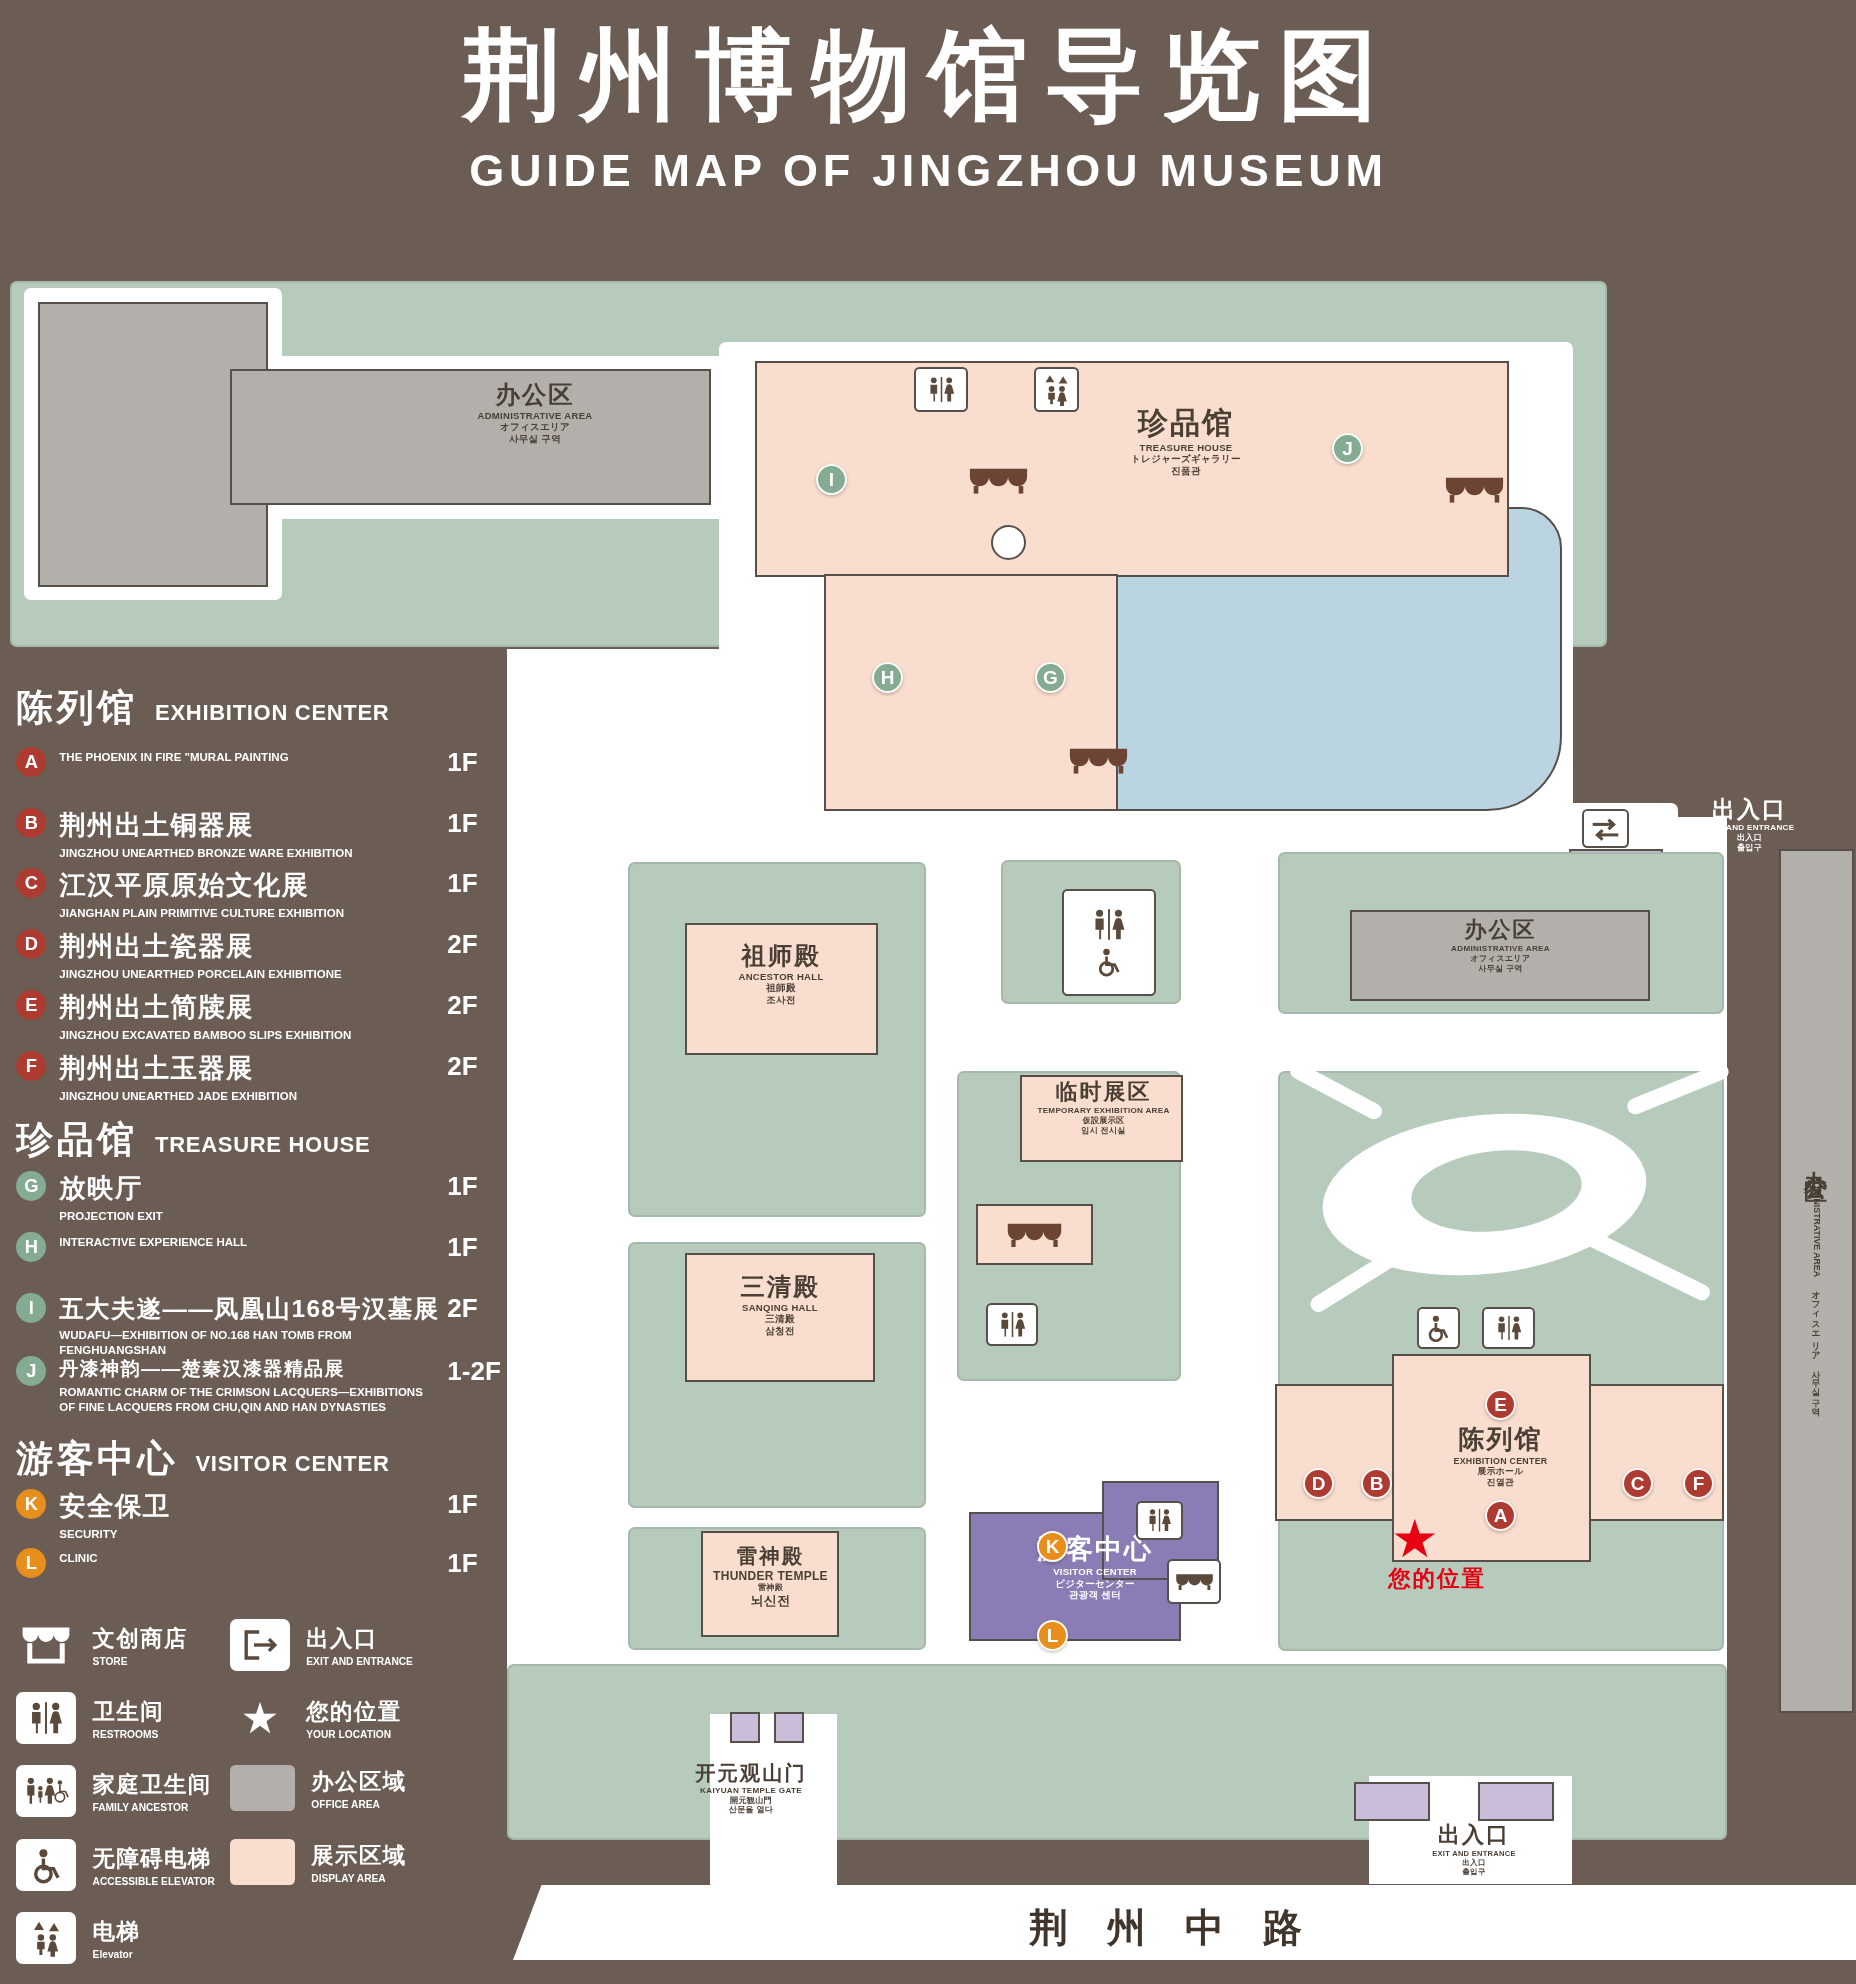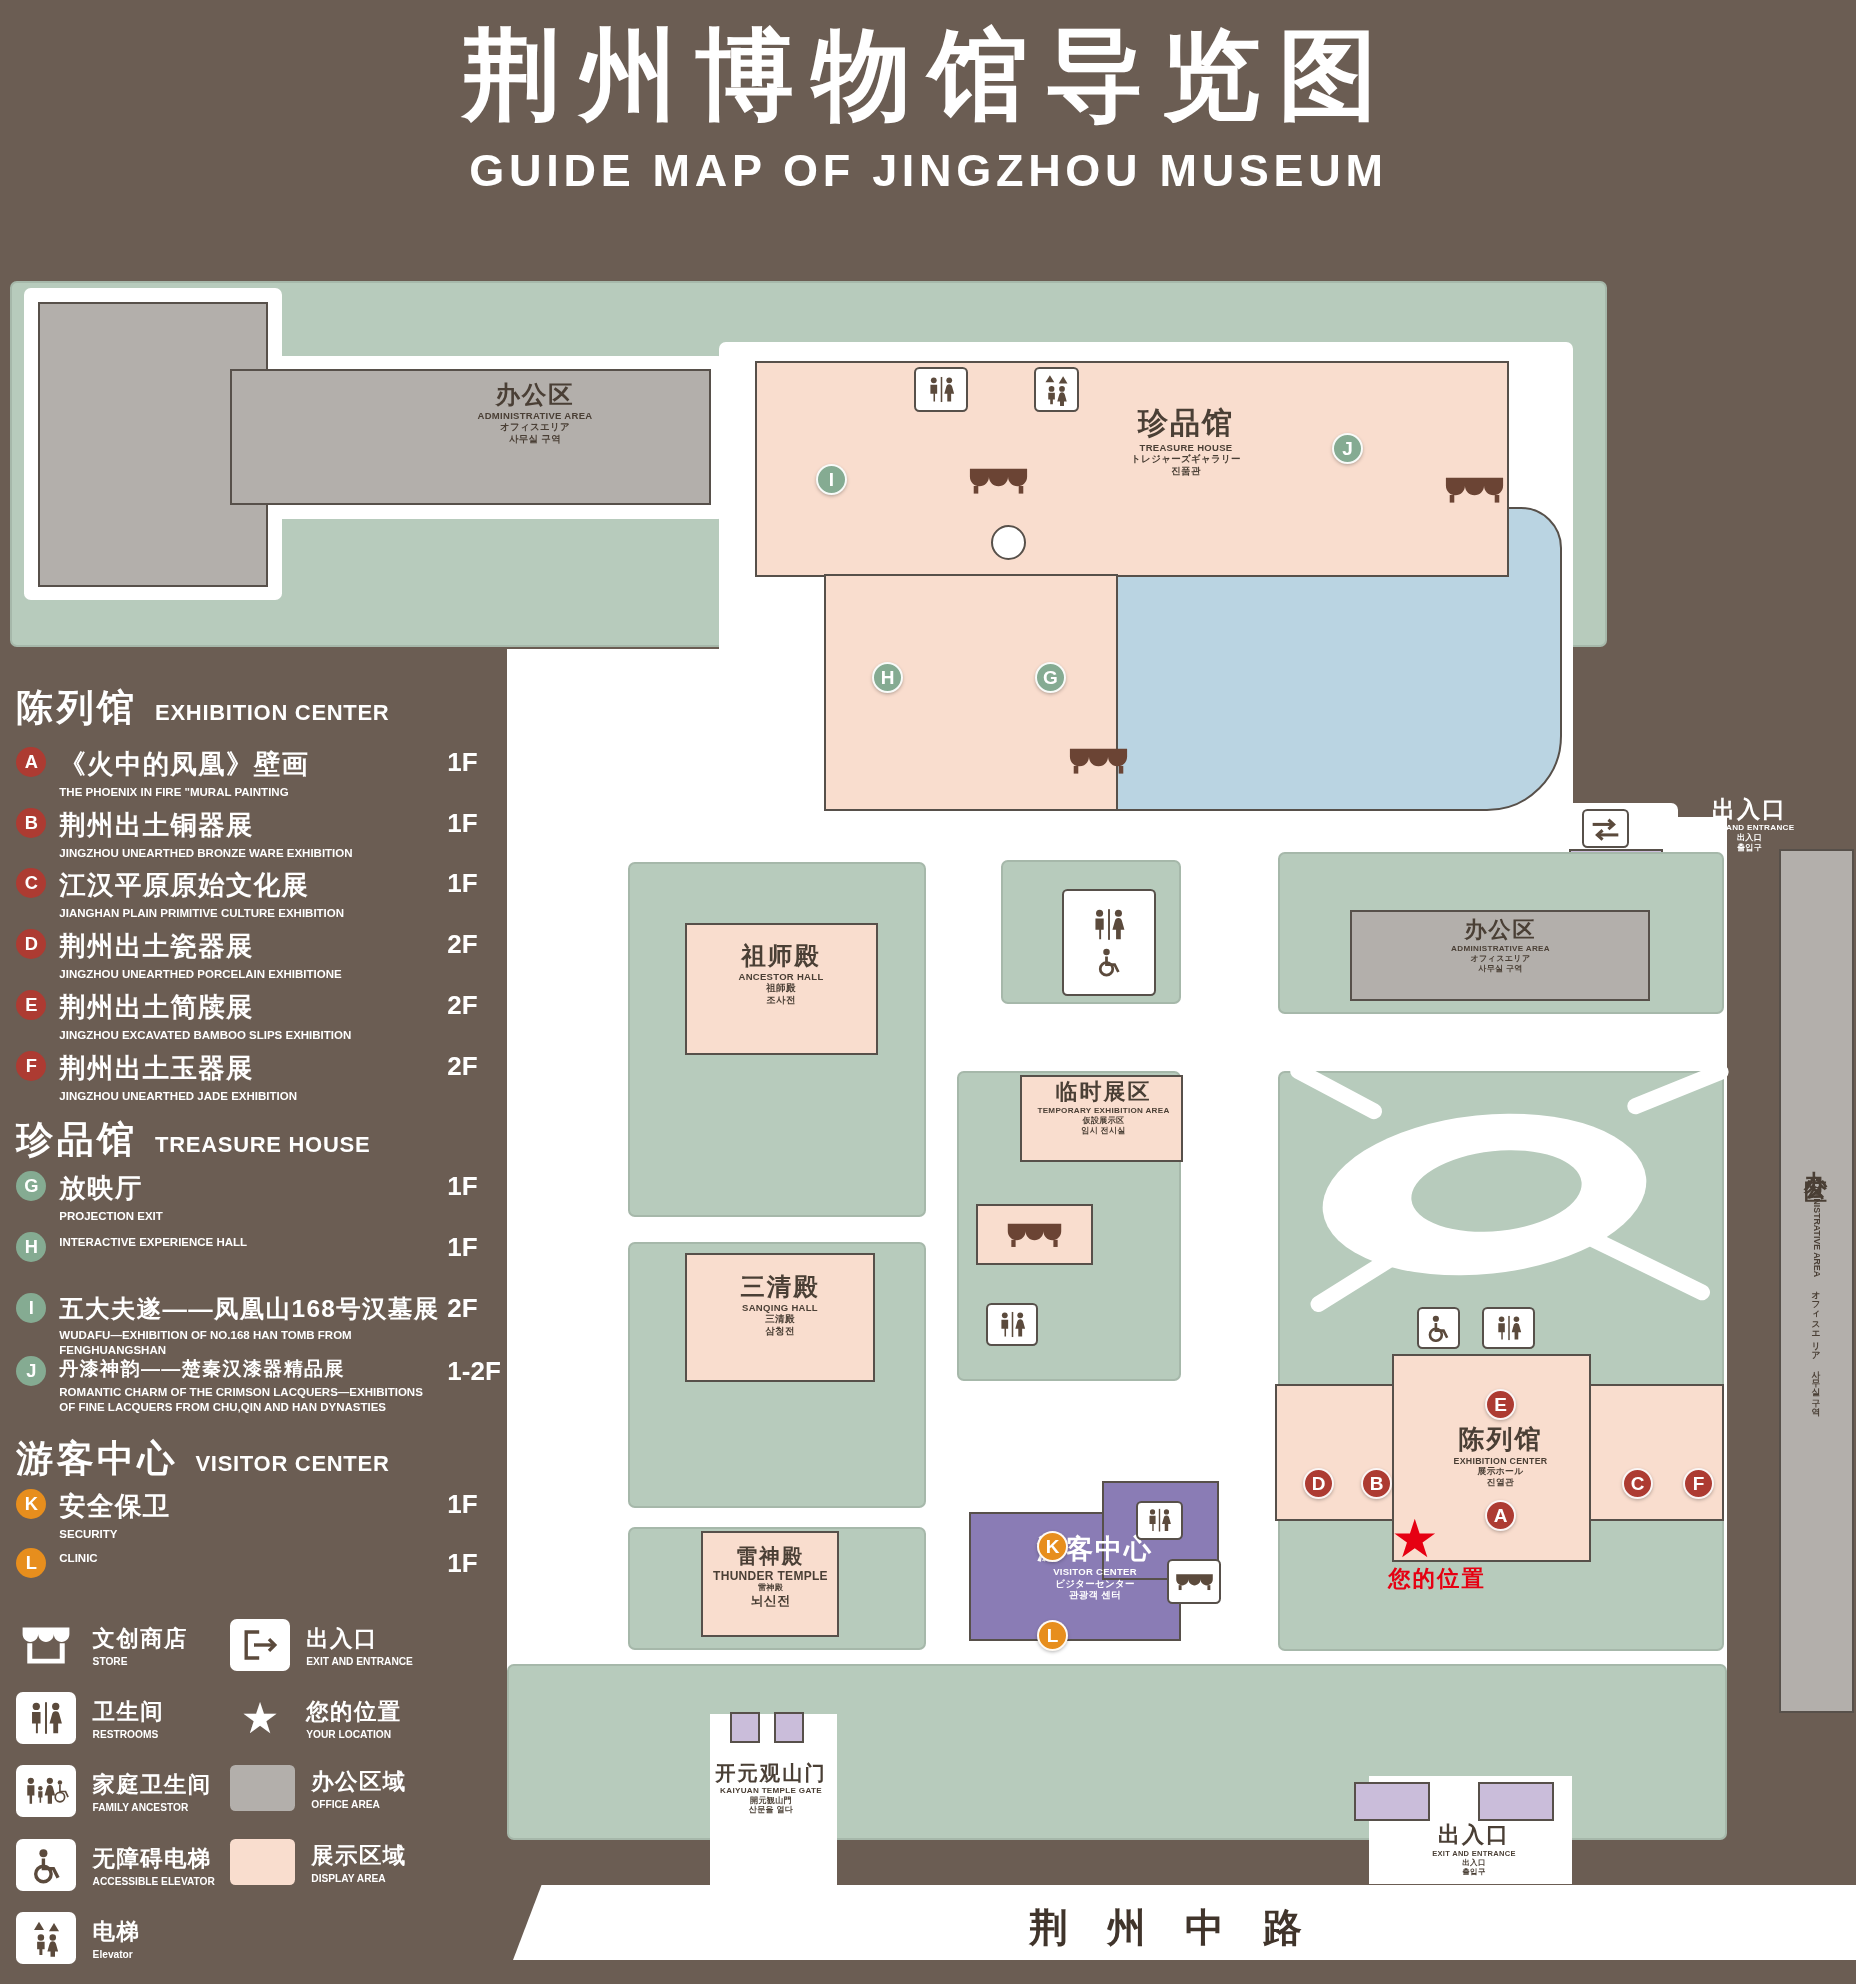--- a/index.html
+++ b/index.html
@@ -336,21 +336,21 @@
       </span>
     </div>
 
   <div class="abs star" style="left:1391px;top:1512px;font-size:53px">★</div>
   <div class="mlabel red-t" style="left:1369px;top:1565px;width:136px">
     <span class="zh" style="font-size:22.4px">您的位置</span>
   </div>
 
   <div class="abs lav bldg" style="left:730px;top:1712px;width:30px;height:31px"></div>
   <div class="abs lav bldg" style="left:774px;top:1712px;width:30px;height:31px"></div>
-  <div class="mlabel" style="left:693px;top:1761px;width:156px">
+  <div class="mlabel" style="left:673px;top:1761px;width:156px">
     <span class="zh" style="font-size:20.3px">开元观山门</span>
     <span class="sub" style="font-size:8.1px">KAIYUAN TEMPLE GATE</span>
     <span class="sub" style="font-size:8.1px">開元観山門</span>
     <span class="sub" style="font-size:8.1px">산문을 열다</span>
   </div>
 
   <div class="abs lav bldg" style="left:1354px;top:1782px;width:76px;height:39px"></div>
   <div class="abs lav bldg" style="left:1478px;top:1782px;width:76px;height:39px"></div>
   <div class="mlabel" style="left:1420px;top:1822px;width:108px">
     <span class="zh" style="font-size:22px">出入口</span>
@@ -375,21 +375,20 @@
 
 <div>
 
   <div class="sec-h" style="top:683px">
     <span class="zh">陈列馆</span>
     <span class="en">EXHIBITION CENTER</span>
   </div>
 
   <div class="side-item" style="top:747px">
     <span class="lcircle m-red">A</span>
-    <div class="si-zh">《火中的凤凰》壁画</div>
     <div class="si-en">THE PHOENIX IN FIRE "MURAL PAINTING</div>
     <span class="si-floor">1F</span>
   </div>
   <div class="side-item" style="top:808px">
     <span class="lcircle m-red">B</span>
     <div class="si-zh">荆州出土铜器展</div>
     <div class="si-en">JINGZHOU UNEARTHED BRONZE WARE EXHIBITION</div>
     <span class="si-floor">1F</span>
   </div>
   <div class="side-item" style="top:868px">

